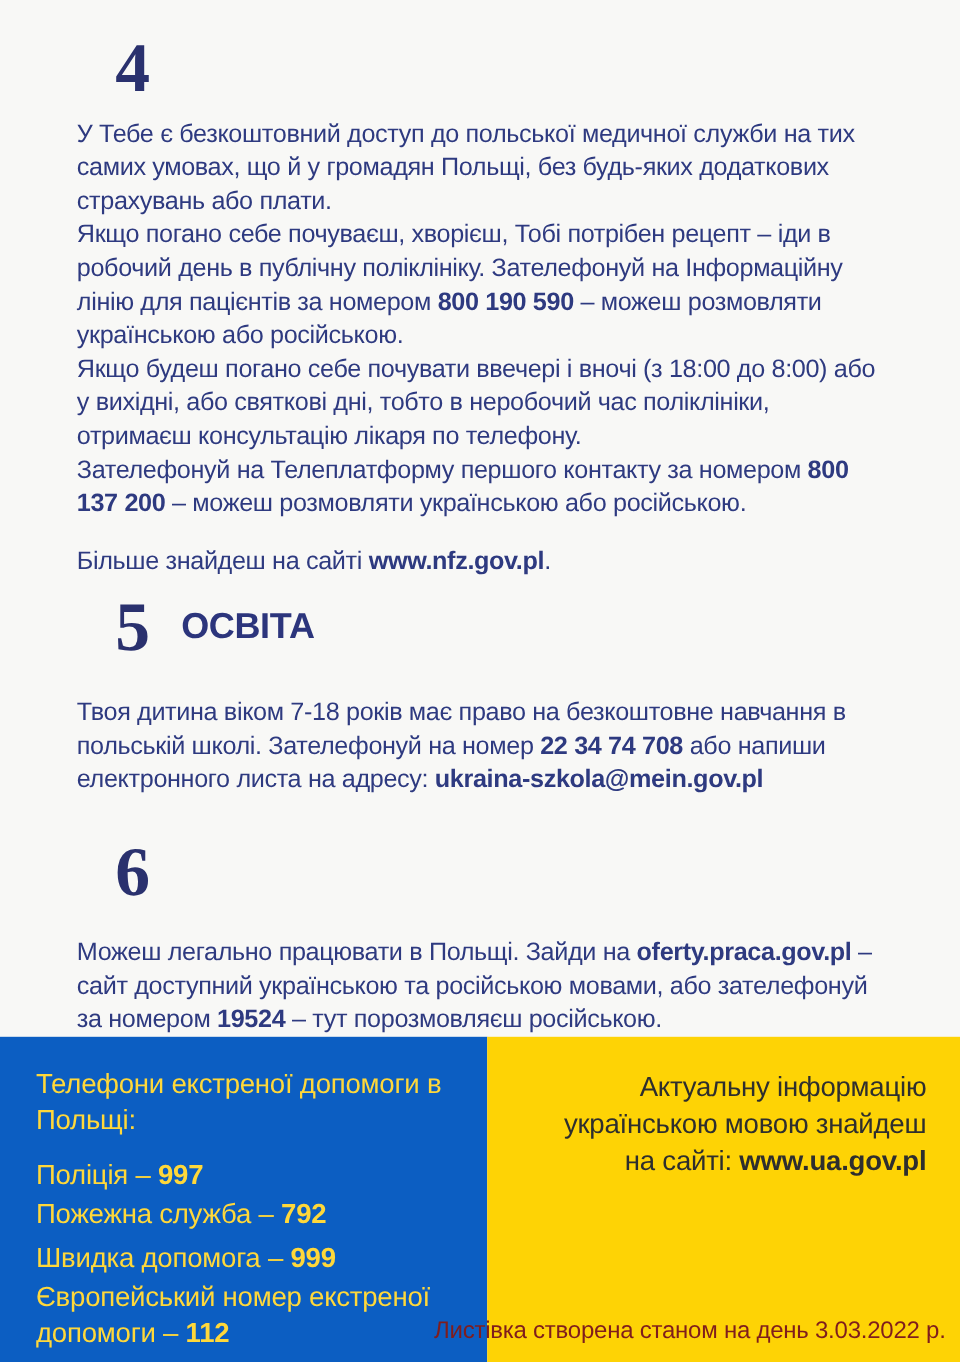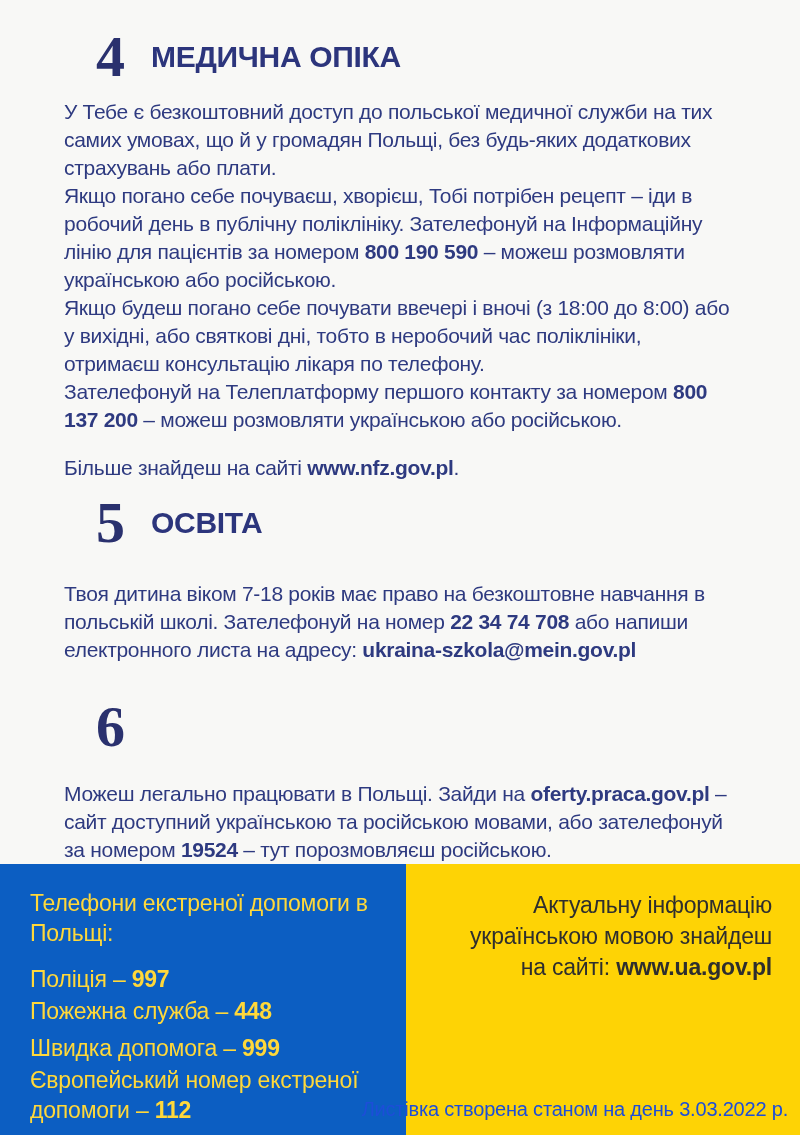--- a/index.html
+++ b/index.html
@@ -56,34 +56,33 @@
   .band-yellow {
     flex:1; background:#fed305;
     color:#2e2e2e;
     padding:26px 28px 0 16px;
     text-align:right;
     font-size:23px; line-height:31px; letter-spacing:-0.2px;
     position:relative;
   }
   .leaflet-footer {
     position:absolute; bottom:10px; right:12px;
-    font-size:20px; letter-spacing:-0.2px; color:#1d4ed8;
+    font-size:20px; letter-spacing:-0.2px; color:#7f1d1d;
     white-space:nowrap;
   }
 </style>
 </head>
 <body>
 
 <div class="page">
 
   <div class="content">
 
     <div class="sec-header">
       <span class="sec-num">4</span>
-      <span class="sec-title">МЕДИЧНА ОПІКА</span>
     </div>
 
     <div class="para mt-p1">
       <span>У Тебе є безкоштовний доступ до польської медичної служби на тих самих умовах, що й у громадян Польщі, без будь-яких додаткових страхувань або плати.</span>
     </div>
 
     <div class="para mt-grp">
       <div>
         <span>Якщо погано себе почуваєш, хворієш, Тобі потрібен рецепт – іди в робочий день в публічну поліклініку. Зателефонуй на Інформаційну лінію для пацієнтів за номером </span><span class="b">800 190 590</span><span> – можеш розмовляти українською або російською.</span>
       </div>
@@ -120,21 +119,21 @@
 
   <div class="band">
 
     <div class="band-blue">
       <div>Телефони екстреної допомоги в Польщі:</div>
       <div class="emergency-list">
         <div class="emergency-item">
           <span>Поліція – </span><span class="b">997</span>
         </div>
         <div class="emergency-item">
-          <span>Пожежна служба – </span><span class="b">448</span>
+          <span>Пожежна служба – </span><span class="b">792</span>
         </div>
         <div class="emergency-item gap">
           <span>Швидка допомога – </span><span class="b">999</span>
         </div>
         <div class="emergency-item">
           <span>Європейський номер екстреної допомоги – </span><span class="b">112</span>
         </div>
       </div>
     </div>
 

